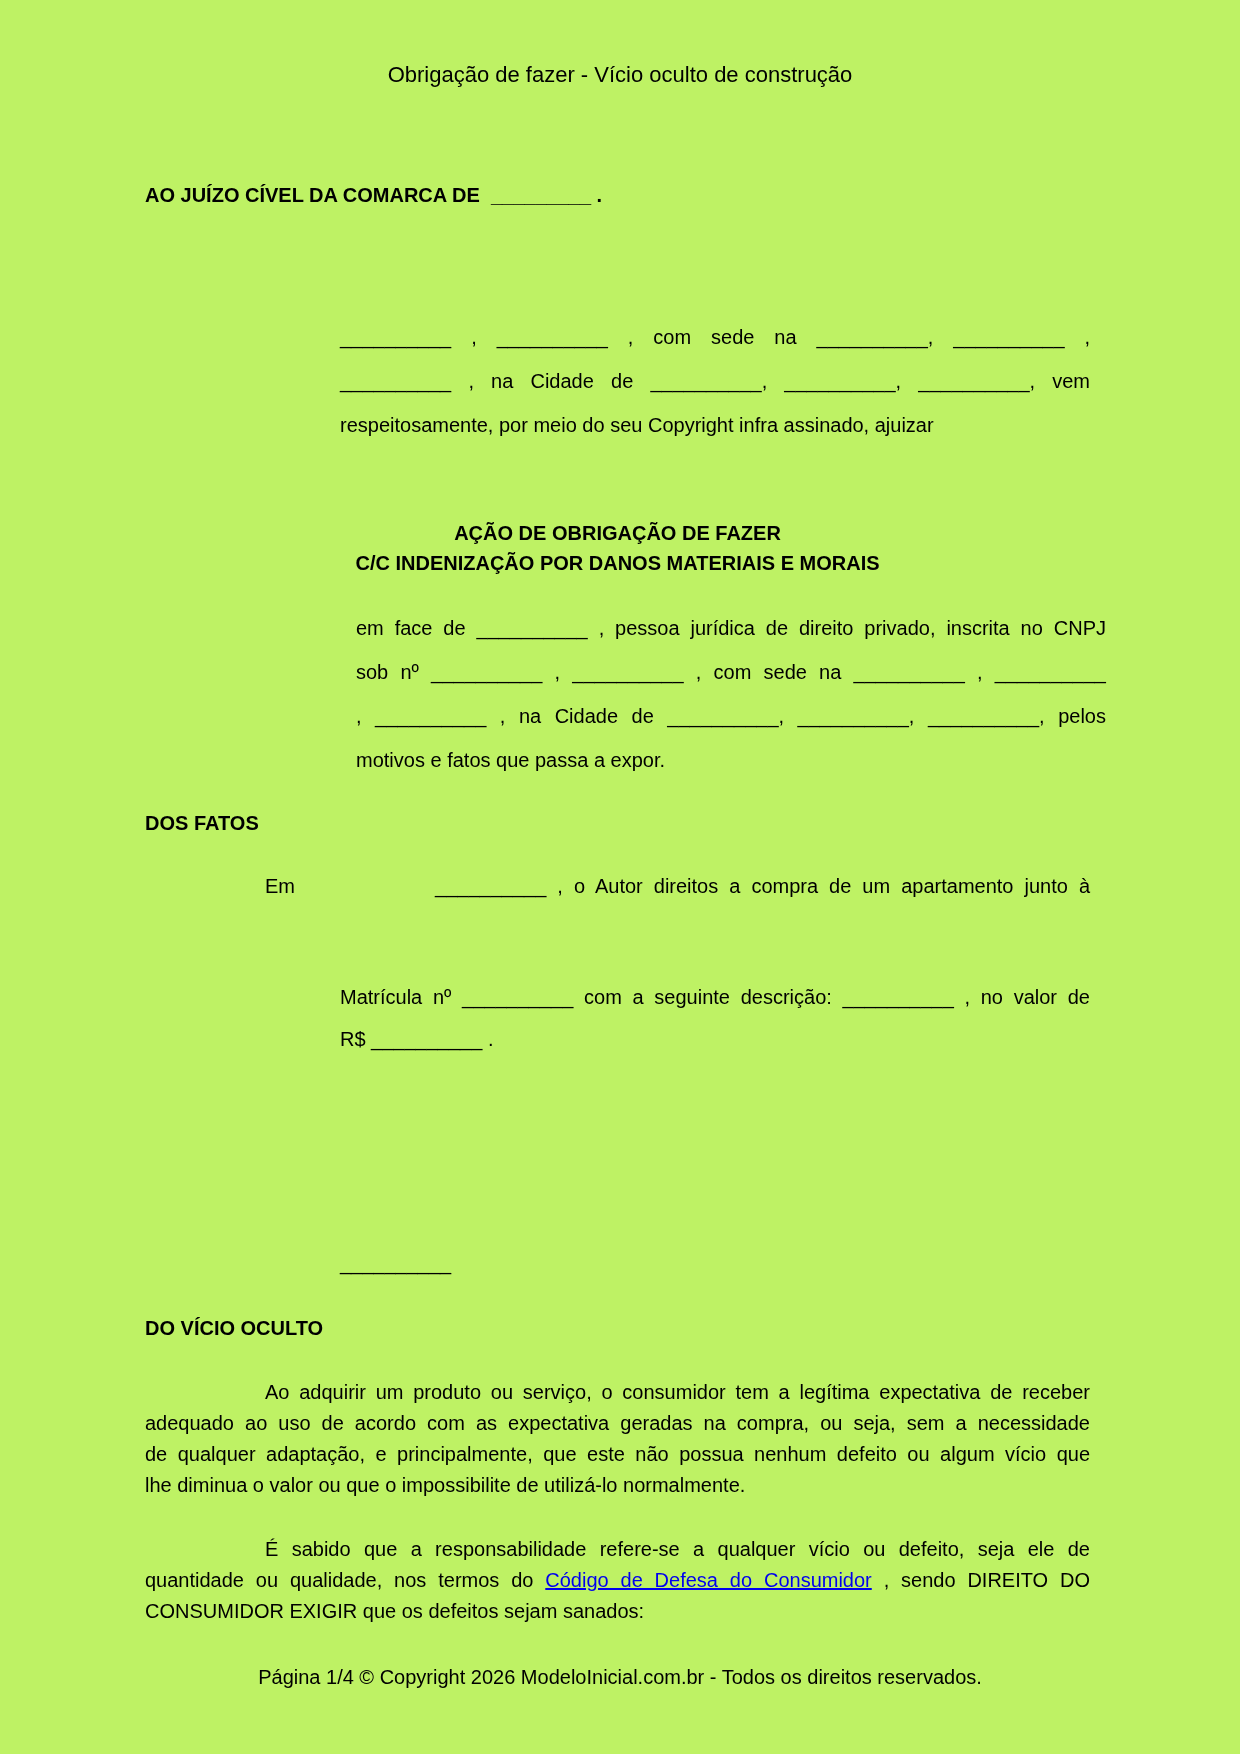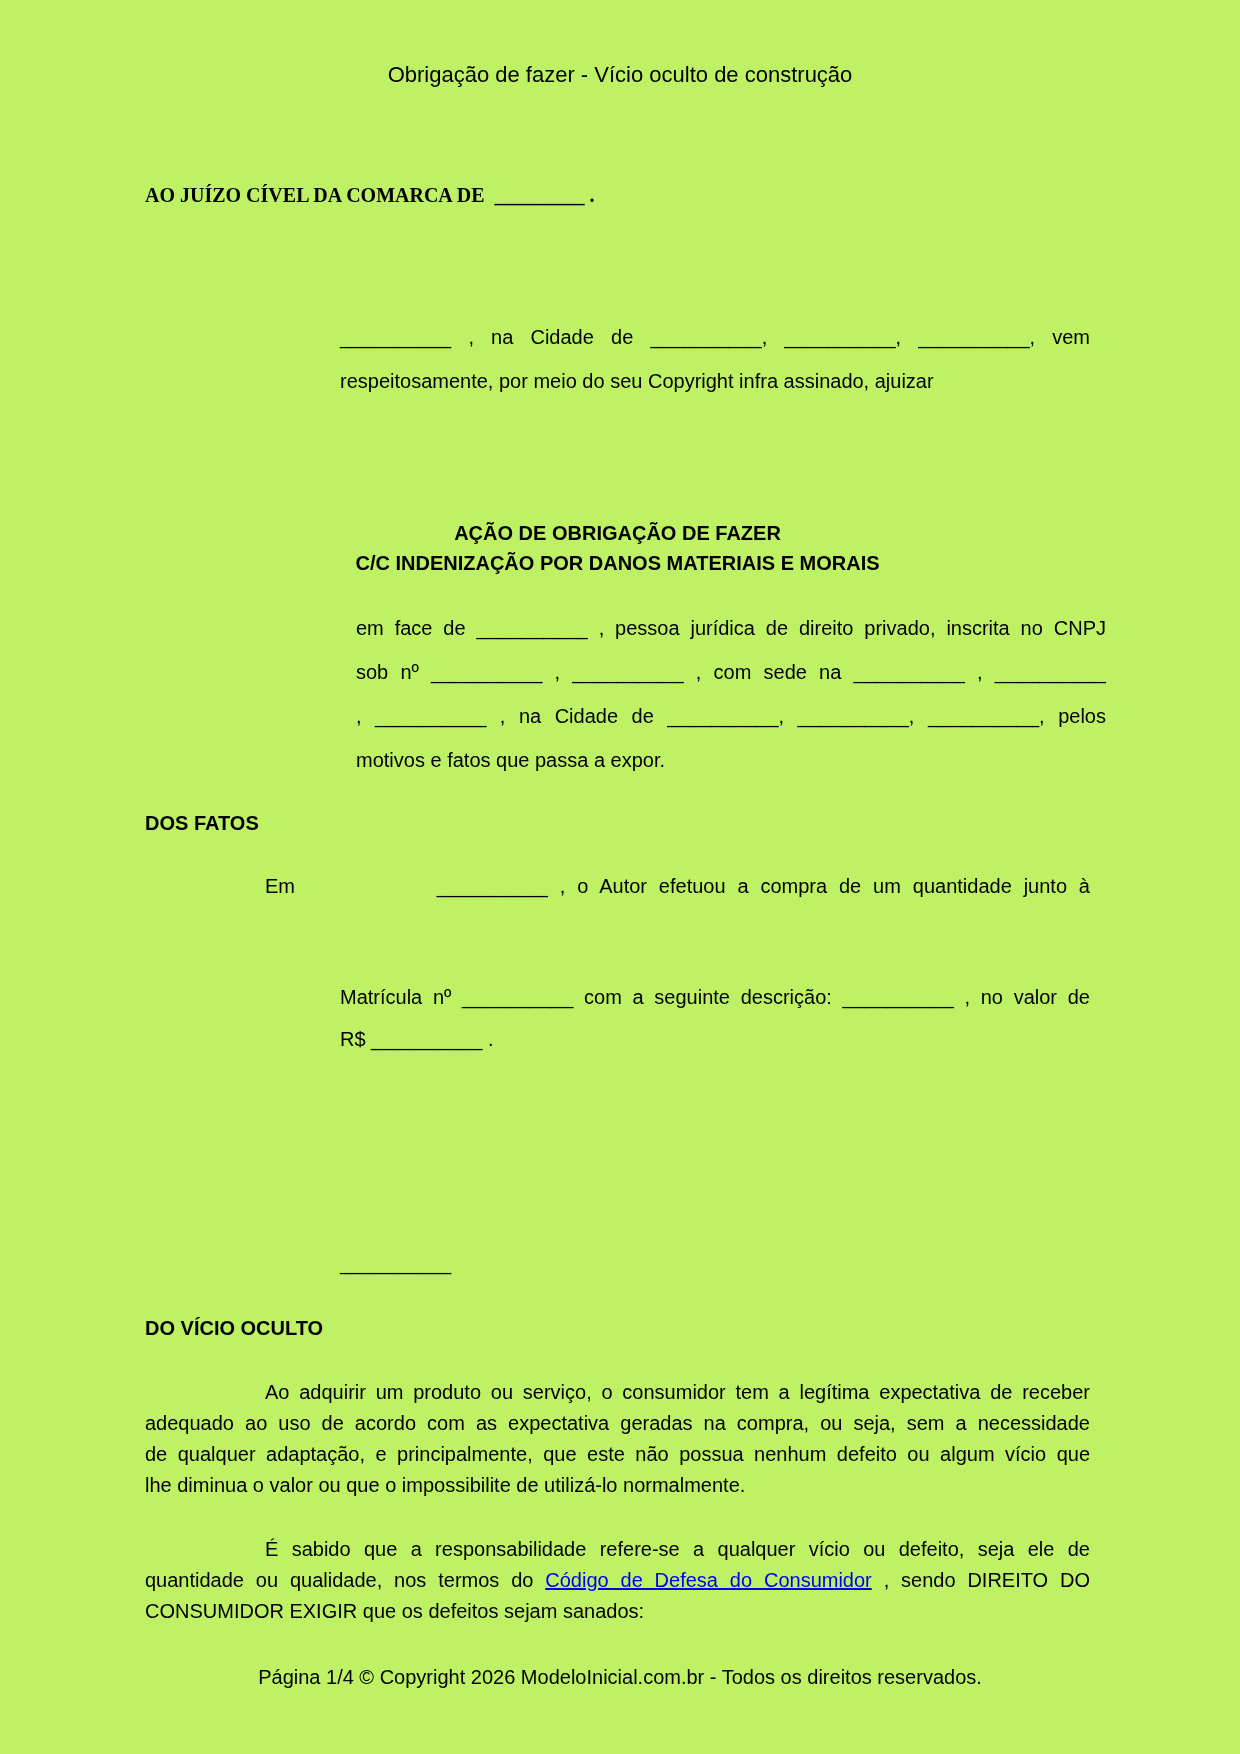--- a/index.html
+++ b/index.html
@@ -8,21 +8,21 @@
     width:1240px;height:1754px;
     background:#bef264;color:#000000;
     font-family:"Liberation Sans", sans-serif;
     font-size:20px;
     overflow:hidden;
   }
   .abs{position:absolute;}
   .b{font-weight:bold;}
   .j{text-align:justify;text-align-last:justify;}
   .center{text-align:center;}
-  .prewrap{white-space:pre-wrap;font-family:Liberation Serif, serif;}
+  .prewrap{white-space:pre-wrap;}
   .doc-title{font-size:22px;line-height:28px;}
   .h1{line-height:26px;}
   .qual{line-height:44px;}
   .para15{line-height:31px;}
   .para2{line-height:41px;}
   .mat{line-height:42px;}
   .acttitle{line-height:30px;font-weight:bold;}
   .footer{line-height:26px;}
   .indent{text-indent:120px;}
   .indent98{text-indent:98px;}
@@ -32,20 +32,21 @@
 </head>
 <body>
 
 <div class="page">
 
   <div class="abs doc-title center" style="top:61px;left:0;width:1240px;">Obrigação de fazer - Vício oculto de construção</div>
 
   <div class="abs h1 b prewrap" style="top:182px;left:145px;width:945px;">AO JUÍZO CÍVEL DA COMARCA DE  _________ .</div>
 
   <div class="abs qual" style="top:315px;left:340px;width:750px;">
+    <div class="j">__________ , __________ , com sede na __________, __________ ,</div>
     <div class="j">__________ , na Cidade de __________, __________, __________, vem</div>
     <div>respeitosamente, por meio do seu Copyright infra assinado, ajuizar</div>
   </div>
 
   <div class="abs acttitle center" style="top:518px;left:145px;width:945px;">
     <div>AÇÃO DE OBRIGAÇÃO DE FAZER</div>
     <div>C/C INDENIZAÇÃO POR DANOS MATERIAIS E MORAIS</div>
   </div>
 
   <div class="abs qual" style="top:606px;left:356px;width:750px;">
@@ -53,21 +54,21 @@
     <div class="j">sob nº __________ , __________ , com sede na __________ , __________</div>
     <div class="j">, __________ , na Cidade de __________, __________, __________, pelos</div>
     <div>motivos e fatos que passa a expor.</div>
   </div>
 
   <div class="abs h1 b" style="top:810px;left:145px;width:945px;">DOS FATOS</div>
 
   <div class="abs para2" style="top:866px;left:145px;width:945px;">
     <div class="j indent"><span>Em</span>
       <span class="spacer"></span>
-      <span>__________ , o Autor efetuou a compra de um quantidade junto à</span></div>
+      <span>__________ , o Autor direitos a compra de um apartamento junto à</span></div>
   </div>
 
   <div class="abs mat" style="top:976px;left:340px;width:750px;">
     <div class="j">Matrícula nº __________ com a seguinte descrição: __________ , no valor de</div>
     <div>R$ __________ .</div>
   </div>
 
 
   <div class="abs h1" style="top:1250px;left:340px;width:750px;">__________</div>
 

